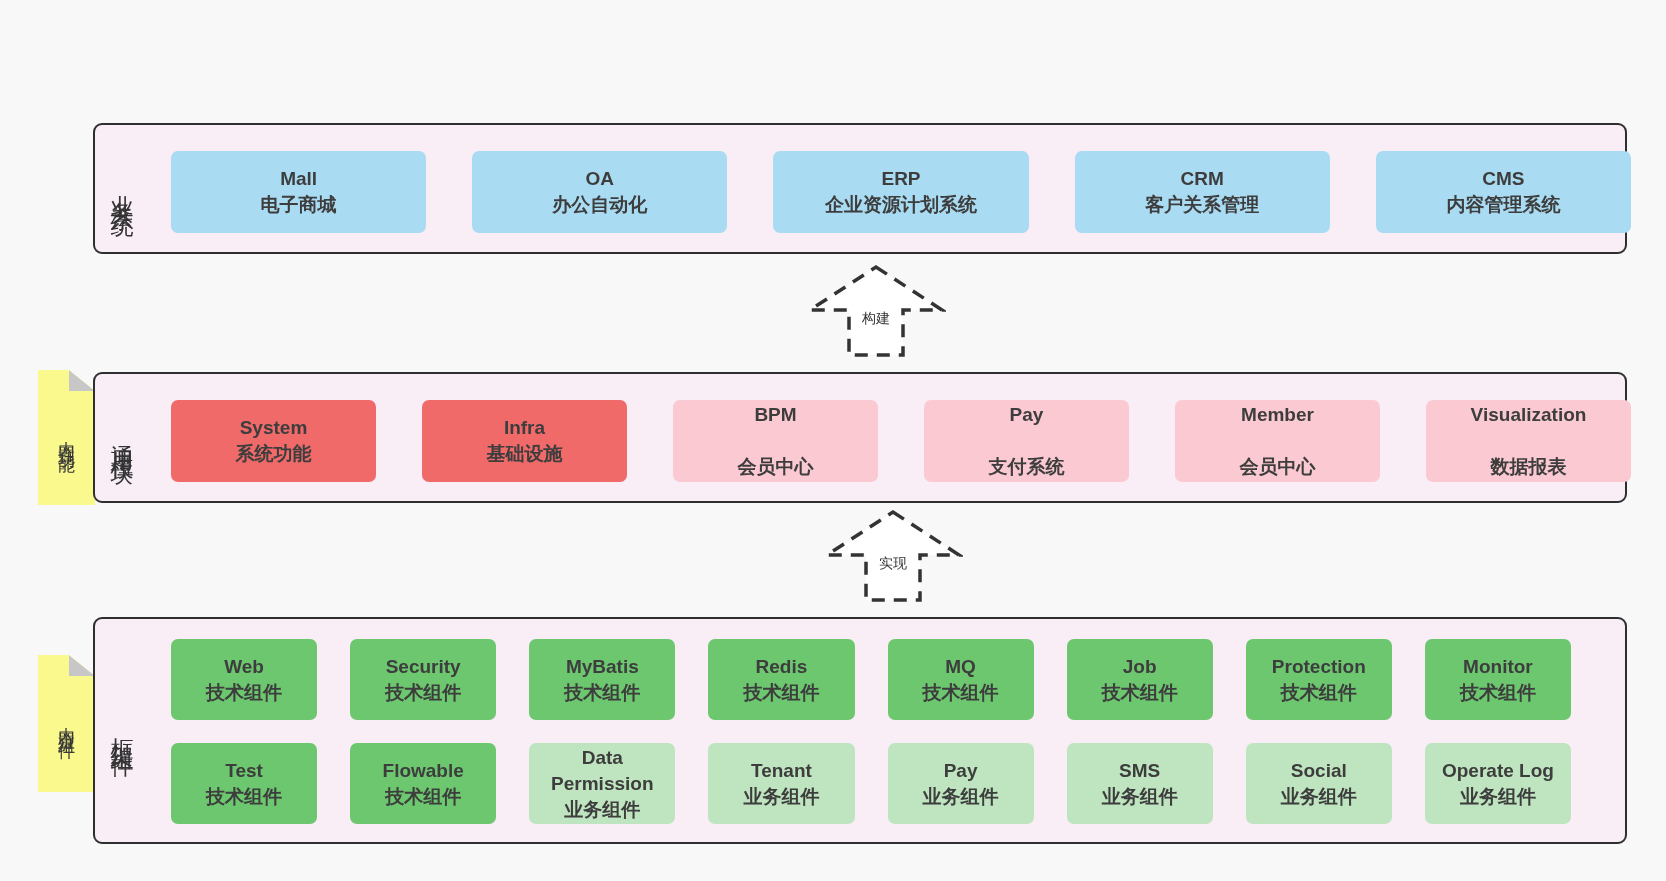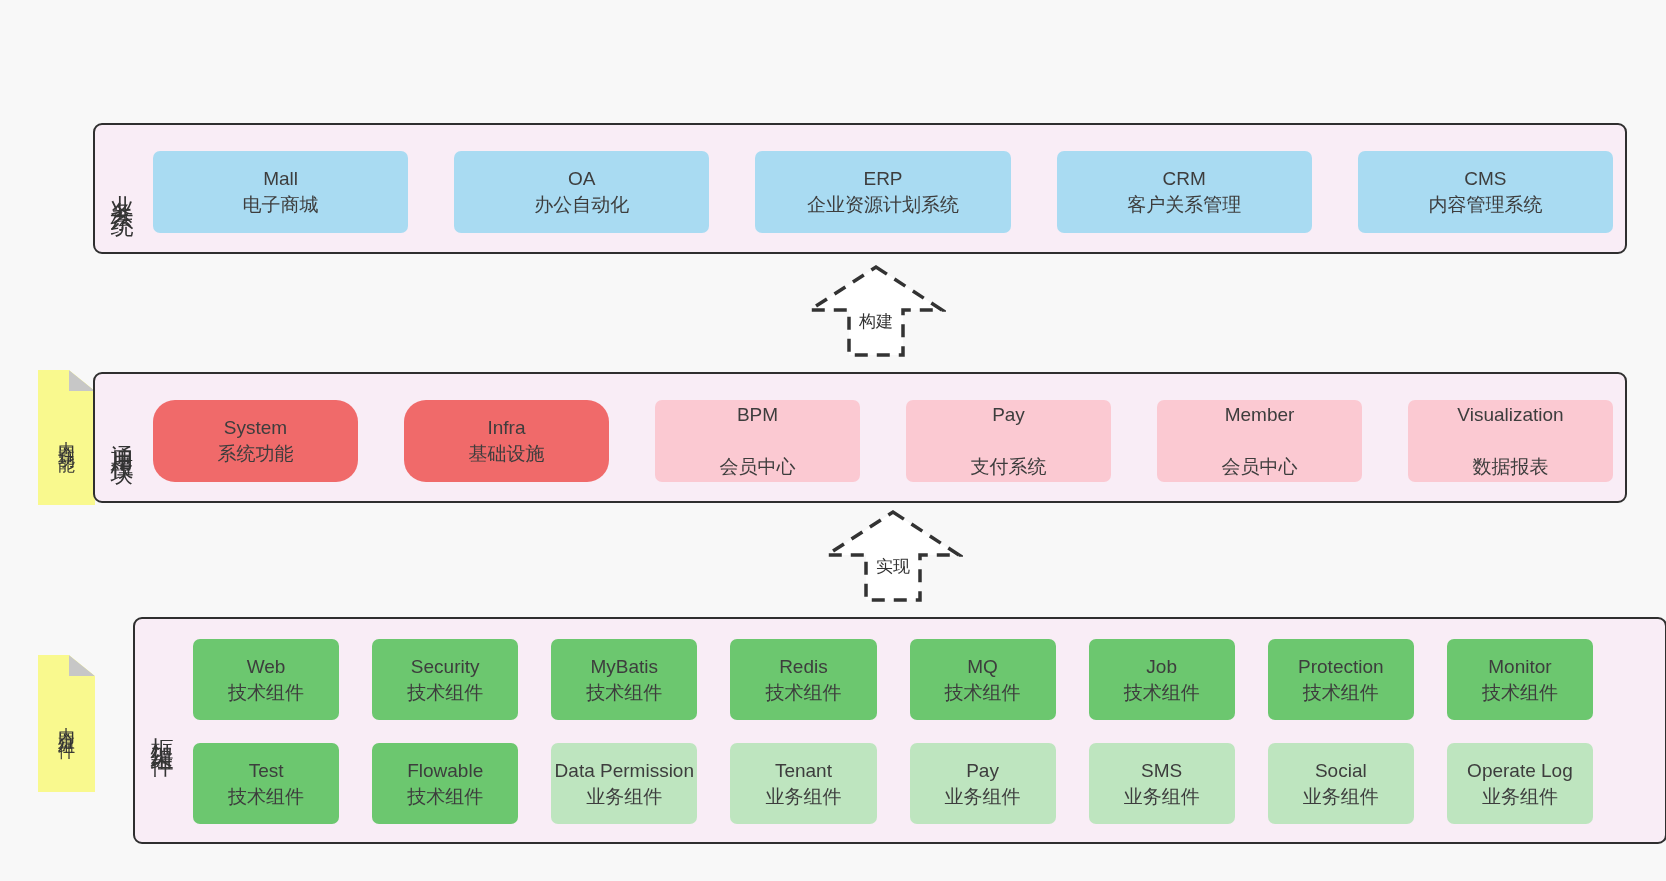--- a/index.html
+++ b/index.html
@@ -16,45 +16,45 @@
   
   .panel{
     position:absolute;left:93px;width:1534px;
     background:var(--panel_bg,#f9edf6);
     border:2px solid var(--panel_border,#2f2f2f);
     border-radius:9px;
     z-index:2;
   }
   #panel-business{top:123px;height:131px;}
   #panel-modules{top:372px;height:131px;}
-  #panel-components{top:617px;height:227px;margin-left:40px;}
+  #panel-components{top:617px;height:227px;}
 
   .side-label{
     position:absolute;left:6px;top:0;bottom:0;width:44px;
     display:flex;align-items:center;justify-content:center;
     writing-mode:vertical-rl;text-orientation:upright;
     font-size:23px;letter-spacing:6px;color:#333;
   }
   .row{
-    position:absolute;left:58px;display:flex;
+    position:absolute;left:76px;display:flex;font-weight:bold;
   }
   .row.six{width:1460px;gap:46px;top:26px;height:82px;}
   .row.eight{width:1400px;gap:33px;height:81px;}
   #comp-row-1{top:20px;}
   #comp-row-2{top:124px;}
 
   .box{
     flex:1 1 0;
     border-radius:7px;
     display:flex;flex-direction:column;align-items:center;justify-content:center;
     text-align:center;font-size:19px;line-height:26px;color:#3d3d3d;
     padding:2px;
   }
   .box.blue{background:var(--blue,#a9dbf2);}
-  .box.red{background:var(--red,#f06a6a);border-radius:22px;}
+  .box.red{background:var(--red,#f06a6a);}
   .box.pink{background:var(--pink,#fbc9d2);justify-content:space-between;}
   .box.green{background:var(--green,#6cc76f);}
   .box.light_green{background:var(--light_green,#bee5bf);}
 
   
   .sticky{
     position:absolute;left:38px;width:57px;
     background:var(--sticky_bg,#f9f98e);
     border:1px solid #ededM82;
     z-index:1;
@@ -71,21 +71,21 @@
   #sticky-modules{top:370px;height:135px;}
   #sticky-components{top:655px;height:137px;}
 
   
   .arrow{position:absolute;width:140px;height:96px;z-index:0;}
   #arrow-build{left:806px;top:263px;}
   #arrow-implement{left:823px;top:508px;}
   .arrow svg{position:absolute;left:0;top:0;}
   .arrow-label{
     position:absolute;left:0;right:0;top:47px;
-    text-align:center;font-size:17px;color:#333;
+    text-align:center;font-size:14px;color:#333;
   }
 </style>
 </head>
 <body>
 
 <div class="canvas">
 
   <div class="sticky" id="sticky-modules">
     <span class="fold"></span>
     <span>内置功能</span>

